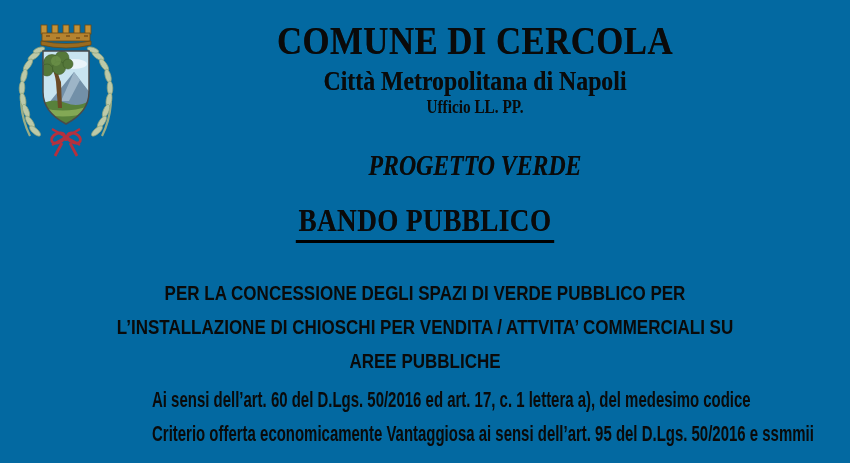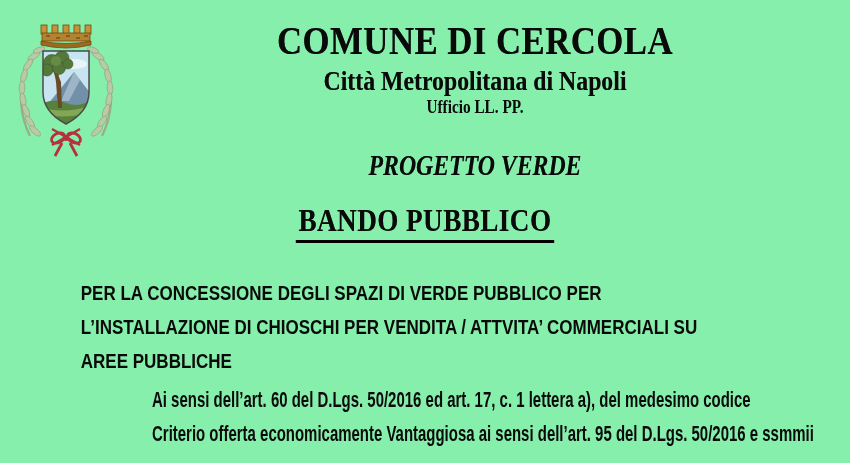--- a/index.html
+++ b/index.html
@@ -1,17 +1,17 @@
 <!DOCTYPE html>
 <html><head>
 <meta charset="utf-8">
 <style>
   html,body{margin:0;padding:0;background:#ffffff;}
   .page{
-    position:relative;width:850px;height:463px;background:#86efac;overflow:hidden;
+    position:relative;width:850px;height:463px;background:#0369a1;overflow:hidden;
     color:#0a0a0a;font-family:"Liberation Serif",serif;
   }
   
   .coa{position:absolute;left:10px;top:12px;width:112px;height:150px;}
   
   .header-block{position:absolute;left:100px;top:20px;width:750px;text-align:center;}
   .municipality{
     font-weight:700;font-size:40px;line-height:42px;letter-spacing:0.5px;
     transform:scaleX(.87);transform-origin:50% 50%;
     text-shadow:0 0 .5px rgba(0,0,0,.55);
@@ -31,21 +31,21 @@
     text-shadow:0 0 .4px rgba(0,0,0,.5);
   }
   
   .bando-row{position:absolute;left:0;top:202px;width:850px;text-align:center;
     transform:scaleX(.85);transform-origin:50% 50%;}
   .bando{
     display:inline-block;font-weight:700;font-size:32px;line-height:36px;letter-spacing:.5px;
     border-bottom:3px solid #000;padding:0 3px 2px 3px;
     text-shadow:0 0 .4px rgba(0,0,0,.55);
   }
-  .subject-section{position:absolute;left:0;top:276px;width:850px;text-align:left;
+  .subject-section{position:absolute;left:0;top:276px;width:850px;text-align:center;
     font-family:"Liberation Sans",sans-serif;}
   .subject-line{
     font-weight:700;font-size:21px;line-height:34px;white-space:nowrap;
     transform:scaleX(.81);transform-origin:50% 50%;
   }
   .legal-section{position:absolute;left:16px;top:383px;width:850px;text-align:center;
     font-family:"Liberation Sans",sans-serif;}
   .legal-line{
     font-weight:700;font-size:22px;line-height:34px;white-space:nowrap;
     transform:scaleX(.68);transform-origin:50% 50%;

